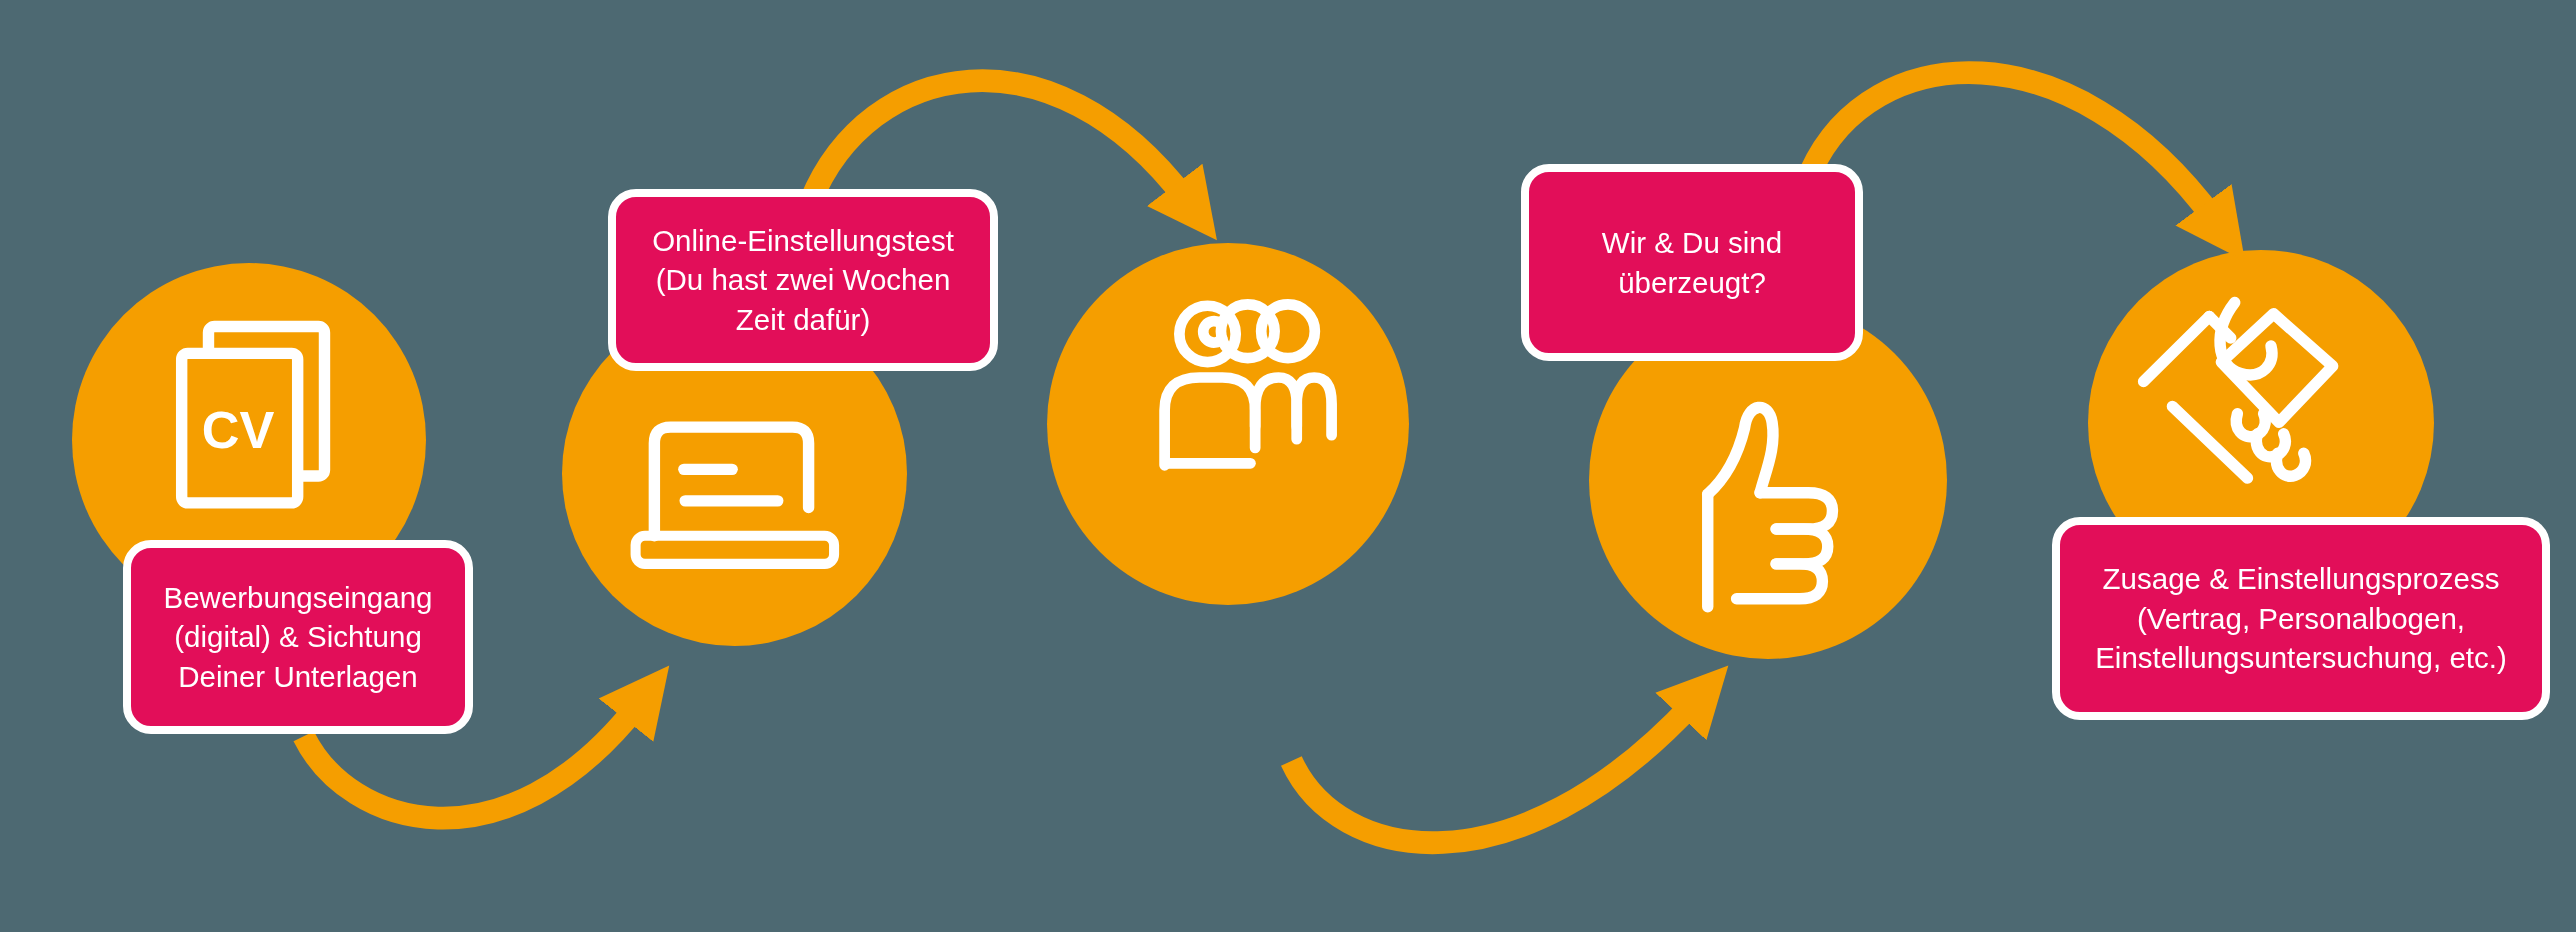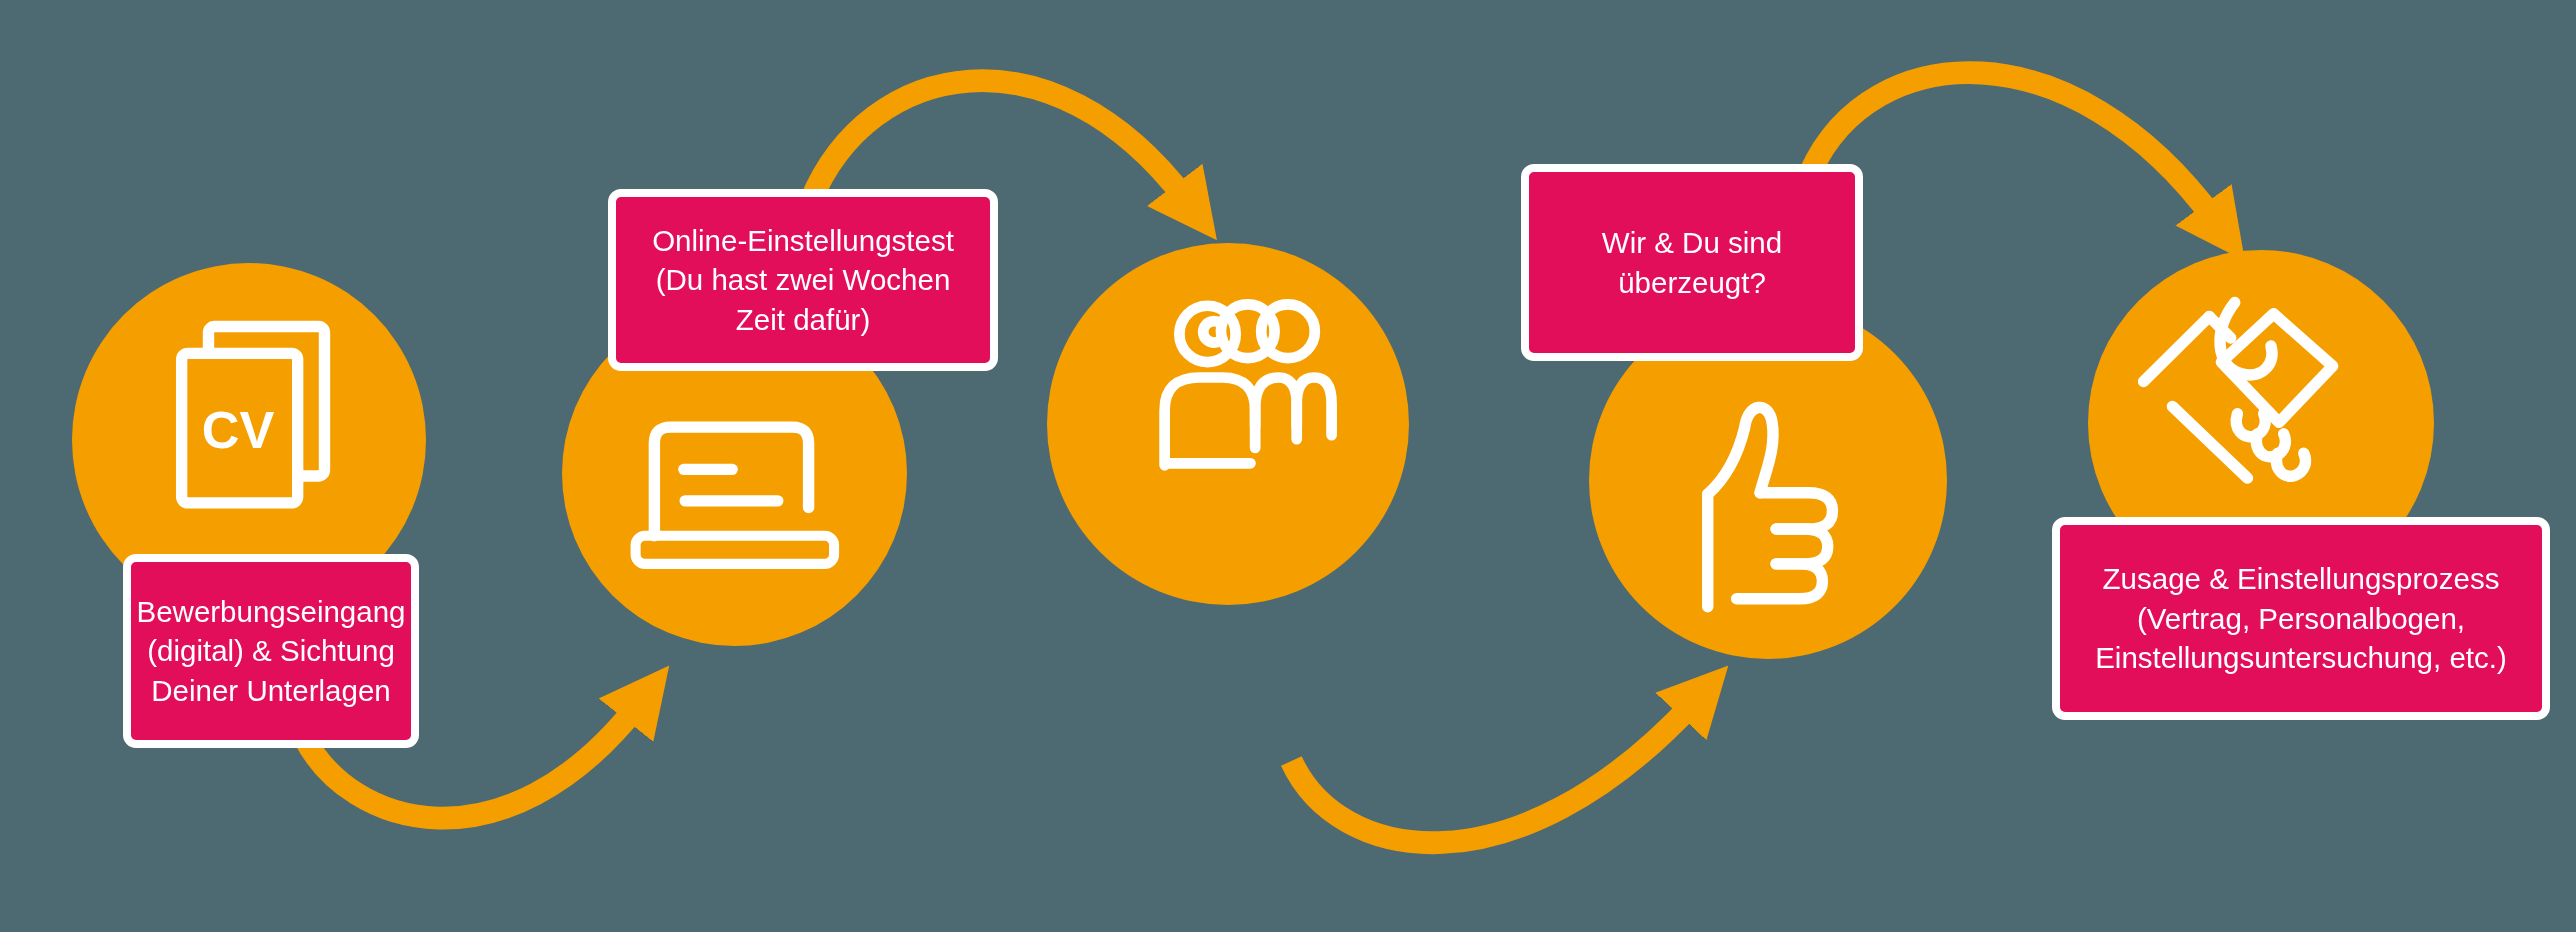--- a/index.html
+++ b/index.html
@@ -16,38 +16,38 @@
     background:#f59e00;
   }
   .iconlayer{
     position:absolute;left:0;top:0;width:2576px;height:932px;
   }
   .label{
     position:absolute;
     box-sizing:border-box;
     background:#e20e59;
     border:8.7px solid #ffffff;
-    border-radius:13px;
+    border-radius:28px;
     color:#ffffff;
     font-size:29.5px;
     line-height:1.34;
     text-align:center;
     display:flex;
     align-items:center;
     justify-content:center;
     padding:6.7px 16px;
   }
   
   #c1{left:72px;top:263px;width:354px;height:354px;}
   #c2{left:562px;top:301px;width:345px;height:345px;}
   #c3{left:1047px;top:243px;width:362px;height:362px;}
   #c4{left:1589px;top:301px;width:358px;height:358px;}
   #c5{left:2088px;top:250px;width:346px;height:346px;}
   
-  #l1{left:123px;top:554px;width:296px;height:194px;}
+  #l1{left:123px;top:540px;width:350px;height:194px;}
   #l2{left:608px;top:189px;width:390px;height:182px;}
   #l3{left:1071px;top:503px;width:449px;height:254px;}
   #l4{left:1521px;top:164px;width:342px;height:197px;}
   #l5{left:2043px;top:517px;width:498px;height:203px;margin-left:9px;}
 </style>
 </head>
 <body>
 
 <div class="stage">
 

